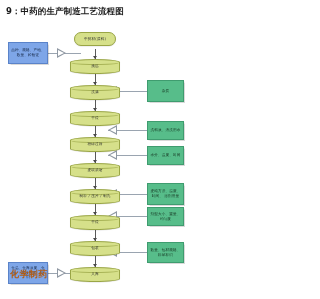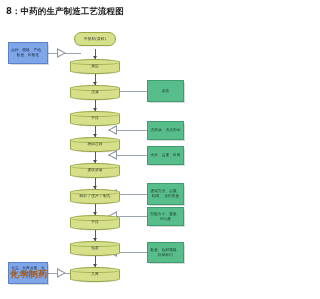--- a/index.html
+++ b/index.html
@@ -184,21 +184,21 @@
     font-size: 9px;
     font-weight: bold;
     color: #b35c12;
     letter-spacing: 0.4px;
     white-space: nowrap;
   }
 </style>
 </head>
 <body>
 
-<div id="page-title">8：中药的生产制造工艺流程图</div>
+<div id="page-title">9：中药的生产制造工艺流程图</div>
 
 <div id="canvas">
 
   <div class="vline" style="left:95px; top:23px;  height:10px;"></div>
   <div class="vline" style="left:95px; top:47px;  height:12px;"></div>
   <div class="vline" style="left:95px; top:73px;  height:12px;"></div>
   <div class="vline" style="left:95px; top:99px;  height:12px;"></div>
   <div class="vline" style="left:95px; top:125px; height:12px;"></div>
   <div class="vline" style="left:95px; top:151px; height:12px;"></div>
   <div class="vline" style="left:95px; top:177px; height:12px;"></div>

